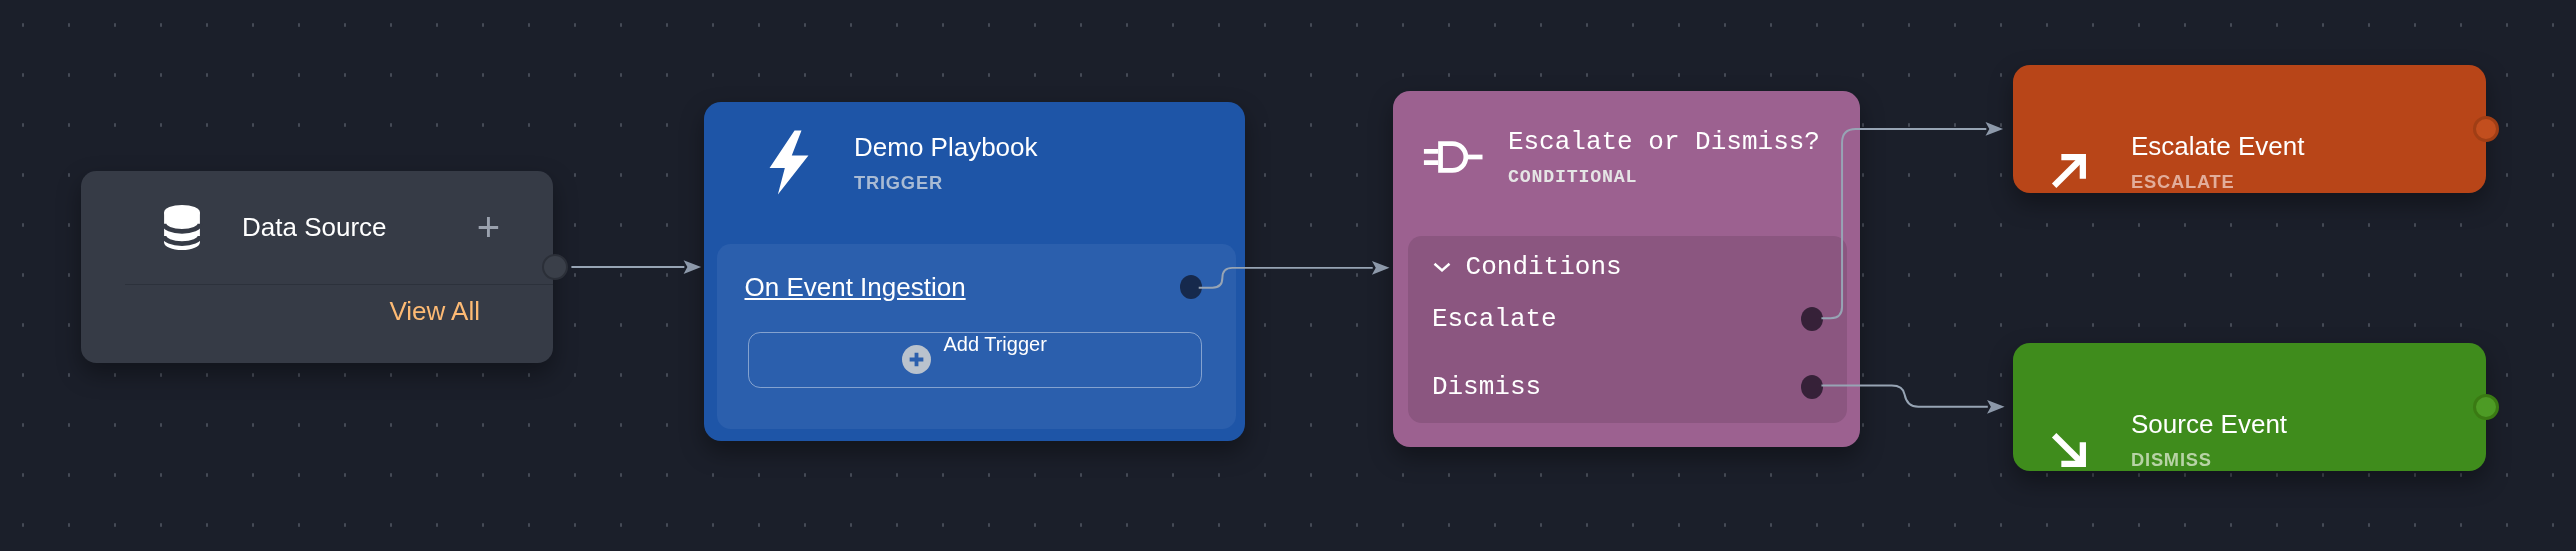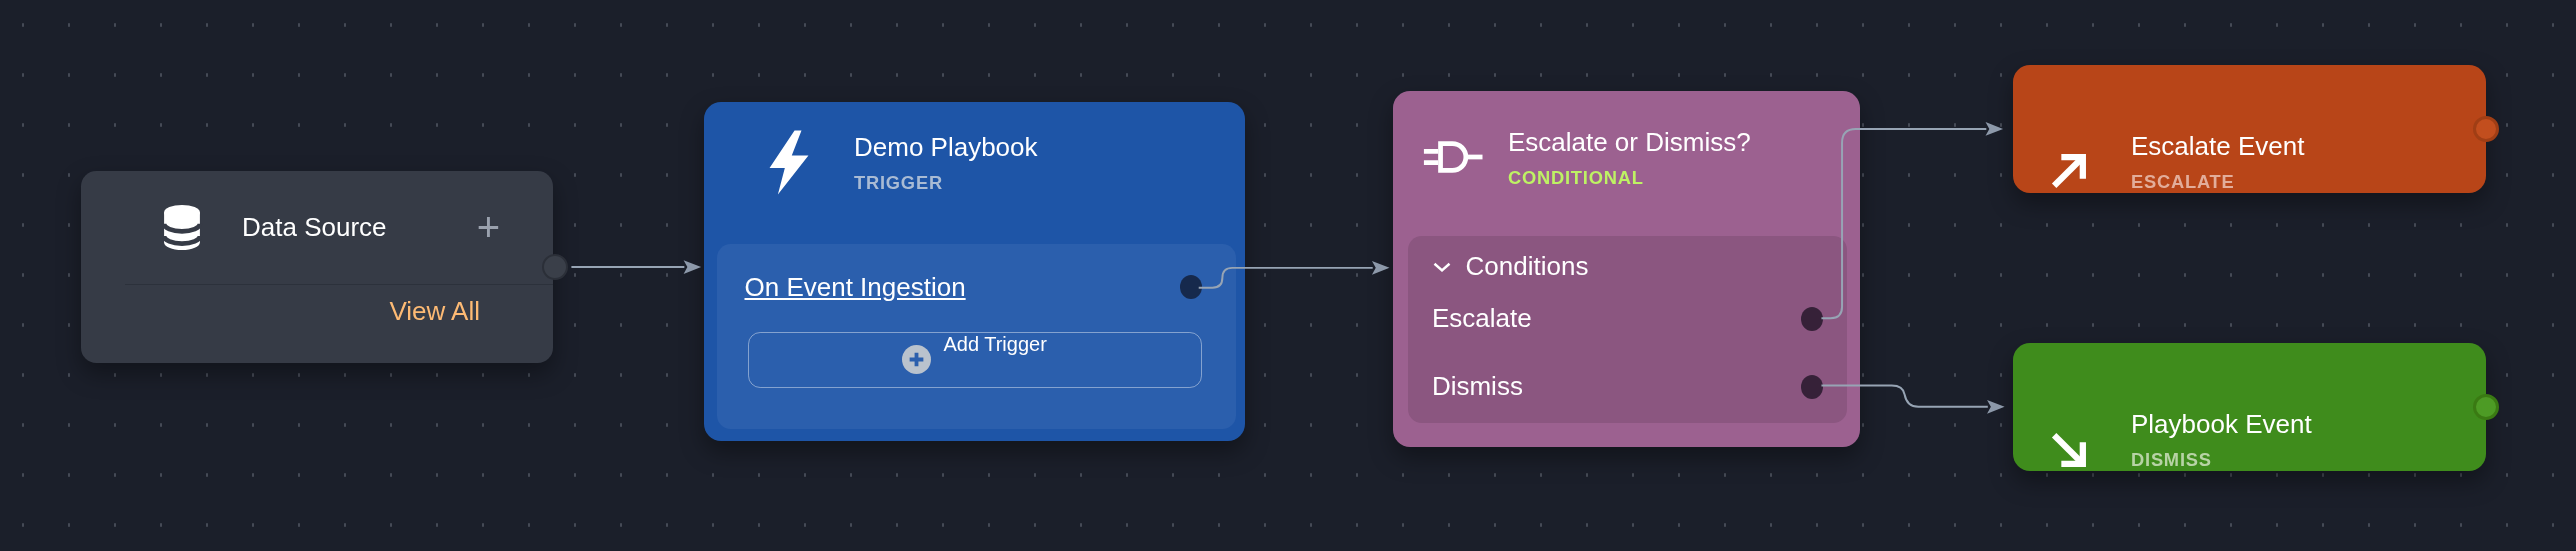--- a/index.html
+++ b/index.html
@@ -42,23 +42,23 @@
   .row{position:relative;display:flex;align-items:center;font-size:26px;color:#fff;}
   .tr .row{height:86px;padding:0 27.5px;text-decoration:underline;}
   .port-blue{background:#16294c;}
   .btn{
     margin:1.5px 34px 0 30.5px;height:56px;
     border:1.5px solid rgba(255,255,255,.42);border-radius:12.2px;
     display:flex;justify-content:center;gap:12px;
     font-size:20px;color:#fff;cursor:pointer;box-sizing:border-box;
   }
   
-  .cd{left:1393px;top:91px;width:467px;height:356px;background:#9c6190;}
+  .cd{left:1393px;top:91px;width:467px;height:356px;background:#9c6190;font-family:Liberation Mono, monospace;}
   .cd .node-header{padding:35px 0 0 27.5px;gap:21.4px;}
-  .cd .type{color:#bef264;}
+  .cd .type{color:#e5e5e5;}
   .cd .panel{left:14.5px;top:145px;width:439px;height:187px;background:#8b5680;box-sizing:border-box;padding-top:6.1px;}
   .cd .row{padding:0 24.4px;}
   .row-cond{height:49px;gap:13.7px;}
   .row-branch{height:55px;}
   .row-branch.last{margin-top:10.7px;height:60px;}
   .port-plum{background:#362138;right:24px;}
   
   .ev{width:473px;display:flex;align-items:flex-end;padding-left:34px;gap:41px;box-sizing:border-box;}
   .esc{left:2013px;top:65px;height:128px;background:#b84518;}
   .dis{left:2013px;top:343px;height:128px;background:#3f8c1c;}
@@ -172,21 +172,21 @@
   </div>
 
   <div class="node ev dis">
     <span class="icon">
       <svg width="43" height="43" viewBox="0 0 48 48" fill="none" stroke="#ffffff" stroke-width="7">
         <path d="M8 8 L40 40"></path>
         <path d="M40 16 V40 H16"></path>
       </svg>
     </span>
     <span class="head-text">
-      <div class="title">Playbook Event</div>
+      <div class="title">Source Event</div>
       <div class="type">DISMISS</div>
     </span>
     <div class="port port-dis"></div>
   </div>
 
   <svg class="wires" width="2576" height="551" viewBox="0 0 3374 722">
     <g fill="none" stroke="#97a4b4" stroke-width="2.6">
       <path d="M 748 350 H 896"></path>
       <path d="M 1570 377 H 1588 Q 1601 377 1601 364 Q 1601 351 1614 351 H 1798"></path>
       <path d="M 2386 417 H 2398 Q 2413 417 2413 402 V 187 Q 2413 169 2431 169 H 2602"></path>

